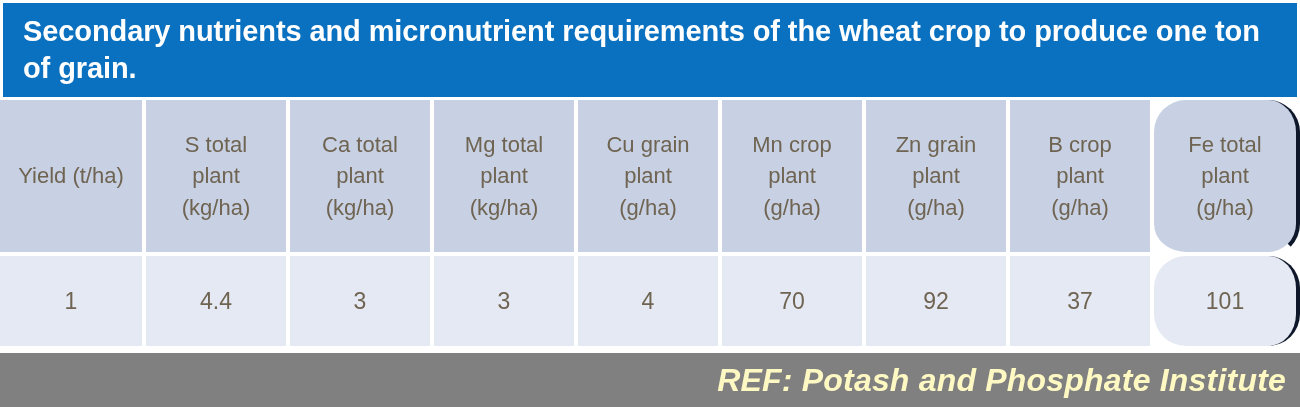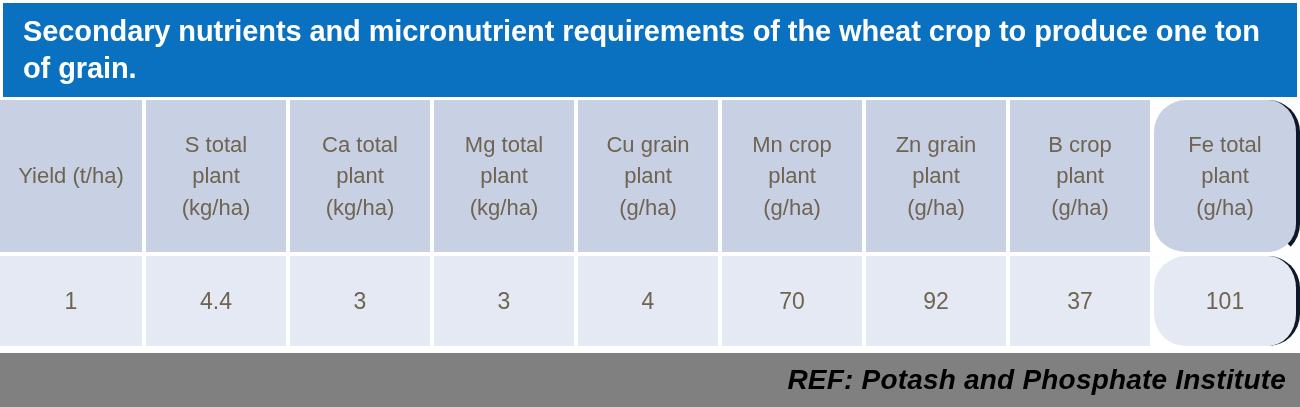--- a/index.html
+++ b/index.html
@@ -101,22 +101,22 @@
     width: 1300px;
     height: 54px;
     background: #808080;
     display: flex;
     align-items: center;
     justify-content: flex-end;
     box-sizing: border-box;
     padding-right: 14px;
   }
   .footer-ref {
-    color: #000000;
-    font-size: 28px;
+    color: #fef9c3;
+    font-size: 32px;
     font-weight: bold;
     font-style: italic;
     letter-spacing: 0.2px;
   }
 </style>
 </head>
 <body>
 
 <div id="slide">
 

